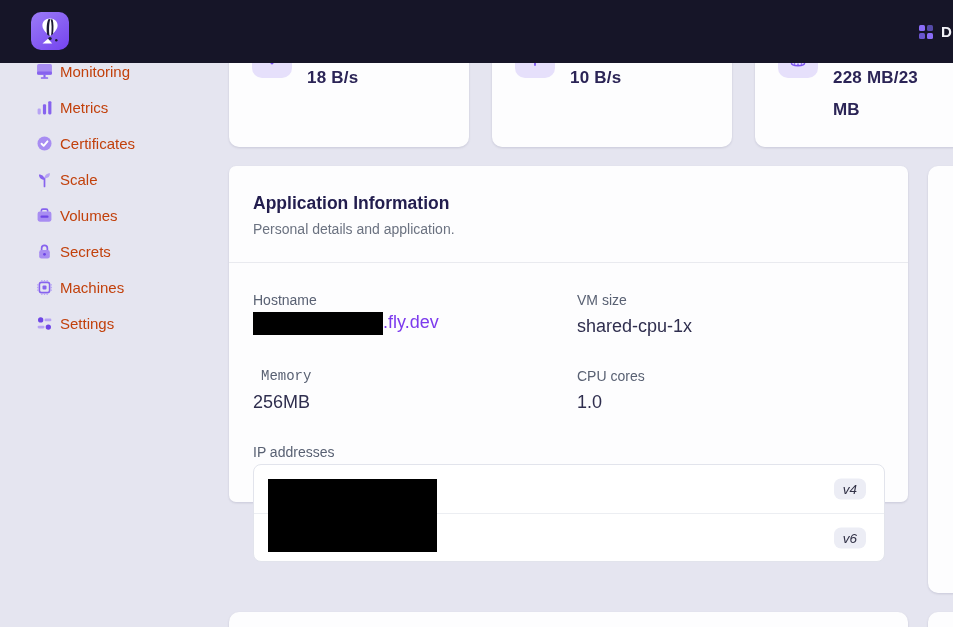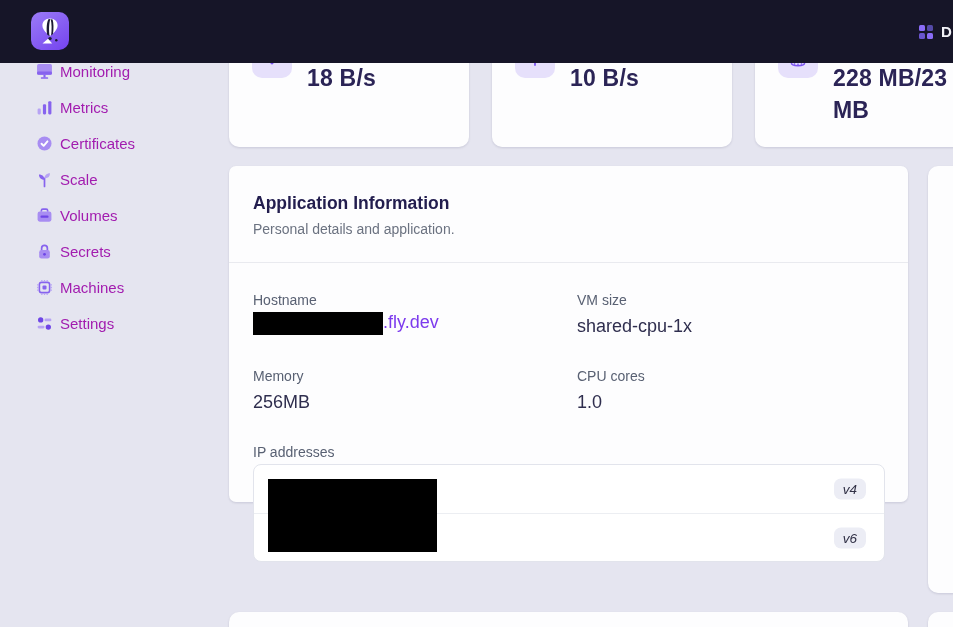--- a/index.html
+++ b/index.html
@@ -29,39 +29,39 @@
   .grid-icon span:nth-child(1){ background:#8a6cf7; }
   .grid-icon span:nth-child(2){ background:#544aa8; }
   .grid-icon span:nth-child(3){ background:#6a55cf; }
   .grid-icon span:nth-child(4){ background:#8a6cf7; }
   .topbar-label { color:#f2f2f8; font-size:15px; font-weight:600; width:12px; white-space:nowrap; overflow:visible; }
 
   
   .sidebar { position:absolute; left:0; top:53px; width:228px; z-index:5; }
   .nav-item {
     height:36px; display:flex; align-items:center; padding-left:36px;
-    cursor:pointer; color:#a21caf; font-size:15px; font-weight:500;
+    cursor:pointer; color:#c2410c; font-size:15px; font-weight:500;
   }
   .nav-item .nav-icon { width:17px; height:17px; margin-right:7px; flex:none; display:flex; }
 
   
   .card {
     position:absolute; background:#fdfdfe; border-radius:10px;
     box-shadow:0 1px 3px rgba(25,25,60,.08), 0 1px 2px rgba(25,25,60,.05);
   }
 
   
   .stat-card { top:18px; width:240px; height:129px; z-index:1; }
   .stat-card.c1 { left:229px; } .stat-card.c2 { left:492px; } .stat-card.c3 { left:755px; width:260px; }
   .stat-icon-badge {
     position:absolute; left:23px; top:20px; width:40px; height:40px;
     border-radius:10px; background:#e6e0fb; display:flex; align-items:center; justify-content:center;
   }
   .stat-value {
-    position:absolute; left:78px; top:44px; font-size:23px; font-weight:700;
+    position:absolute; left:78px; top:44px; font-size:17px; font-weight:700;
     color:#2b2456; letter-spacing:.2px; line-height:32px; white-space:pre-line;
   }
 
   
   .app-card { left:229px; top:166px; width:679px; height:336px; z-index:1;border-radius:7px; }
   .ai-title { position:absolute; left:24px; top:27px; font-size:17.5px; font-weight:600; color:#221d4e; }
   .ai-subtitle { position:absolute; left:24px; top:55px; font-size:14px; color:#6b7280; }
   .ai-divider { position:absolute; left:0; top:96px; width:100%; height:1px; background:#e9eaef; }
   .f-label { position:absolute; font-size:14px; color:#59607  3; color:#596173; }
   .f-value { position:absolute; font-size:18px; color:#2f2e4e; }
@@ -207,21 +207,21 @@
   <div class="ai-divider"></div>
 
   <div class="f-label" style="left:24px; top:126px;">Hostname</div>
   <div class="f-value" style="left:24px; top:146px;">
     <span class="redact host-redact"></span><span class="link">.fly.dev</span>
   </div>
 
   <div class="f-label" style="left:348px; top:126px;">VM size</div>
   <div class="f-value" style="left:348px; top:150px;">shared-cpu-1x</div>
 
-  <div class="f-label" style="left:24px; top:202px;">Memory</div>
+  <div class="f-label" style="left:32px; top:202px;font-family:Liberation Mono, monospace;">Memory</div>
   <div class="f-value" style="left:24px; top:226px;">256MB</div>
 
   <div class="f-label" style="left:348px; top:202px;">CPU cores</div>
   <div class="f-value" style="left:348px; top:226px;">1.0</div>
 
   <div class="f-label" style="left:24px; top:278px;">IP addresses</div>
 
   <div class="ip-box">
     <div class="ip-row">
       <span class="ip-badge">v4</span>

